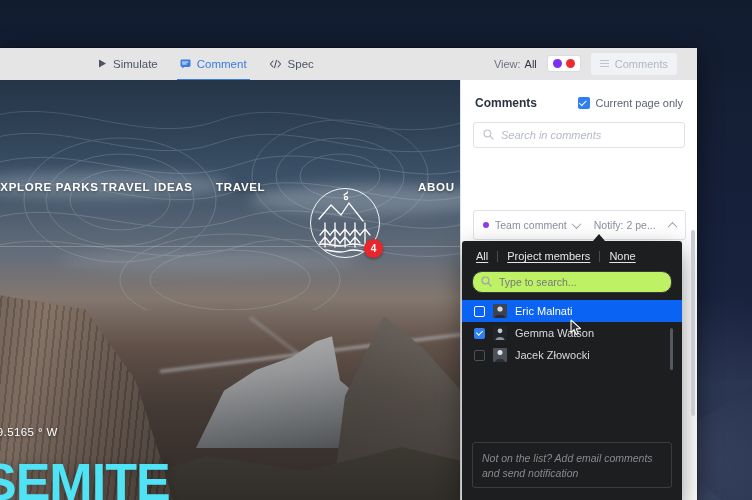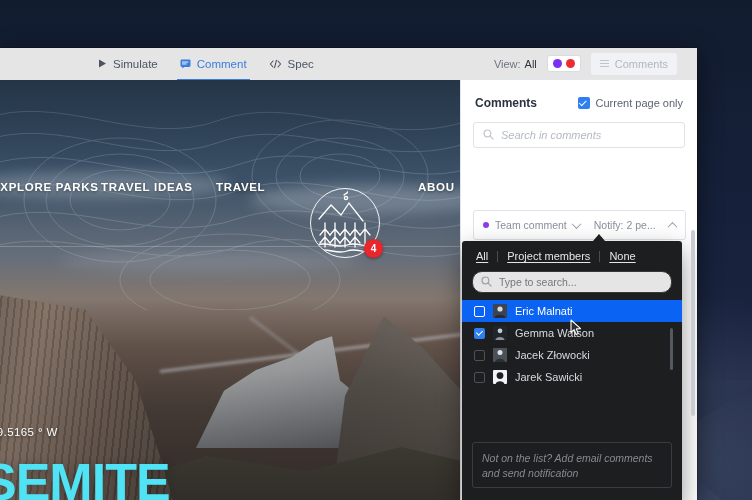--- a/index.html
+++ b/index.html
@@ -256,21 +256,21 @@
     display: flex; align-items: center; height: 30px; padding: 0 14px; gap: 0;
   }
   .dd-quick span {
     font-size: 11px; color: #e4e5e7; cursor: pointer;
     text-decoration: underline; text-underline-offset: 2px;
     padding: 0 9px;
   }
   .dd-quick span:first-child { padding-left: 0; }
   .dd-quick .sep { width: 1px; height: 11px; background: #4a4c50; text-decoration: none; padding: 0; }
   .dd-search {
-    margin: 0 10px; height: 22px; background: #e5e5e5;
+    margin: 0 10px; height: 22px; background: #bef264;
     border: 1px solid #35373b; border-radius: 10px;
     display: flex; align-items: center; gap: 7px; padding: 0 8px;
   }
   .dd-search .ph { font-size: 10.5px; color: #74777d; }
   .dd-list { margin-top: 7px; height: 134px; position: relative; overflow: hidden; }
   .dd-row {
     display: flex; align-items: center; gap: 8px;
     height: 22px; padding: 0 12px; cursor: pointer;
   }
   .dd-row.sel { background: #0b63f3; }
@@ -530,31 +530,20 @@
         <span class="av">
           <svg width="14" height="14" viewBox="0 0 14 14">
               <rect width="14" height="14" fill="#4a5159"></rect>
               <circle cx="7" cy="4.6" r="2.5" fill="#dfe2e6"></circle>
               <path d="M2 14 C2.8 9.6 11.2 9.6 12 14 Z" fill="#2b3036"></path>
             </svg>
         </span>
         <span class="name">Jacek Złowocki</span>
       </div>
 
-      <div class="dd-row">
-        <span class="ck off"></span>
-        <span class="av">
-          <svg width="14" height="14" viewBox="0 0 14 14">
-              <rect width="14" height="14" fill="#f2f3f5"></rect>
-              <circle cx="7" cy="5.6" r="3.4" fill="#1c1f24"></circle>
-              <path d="M2.6 14 C3.4 10.4 10.6 10.4 11.4 14 Z" fill="#1c1f24"></path>
-            </svg>
-        </span>
-        <span class="name">Jarek Sawicki</span>
-      </div>
 
 
 
       <div class="dd-scroll"></div>
     </div>
 
     <div class="dd-note">
       <span>Not on the list? Add email comments and send notification</span>
     </div>
   </div>

